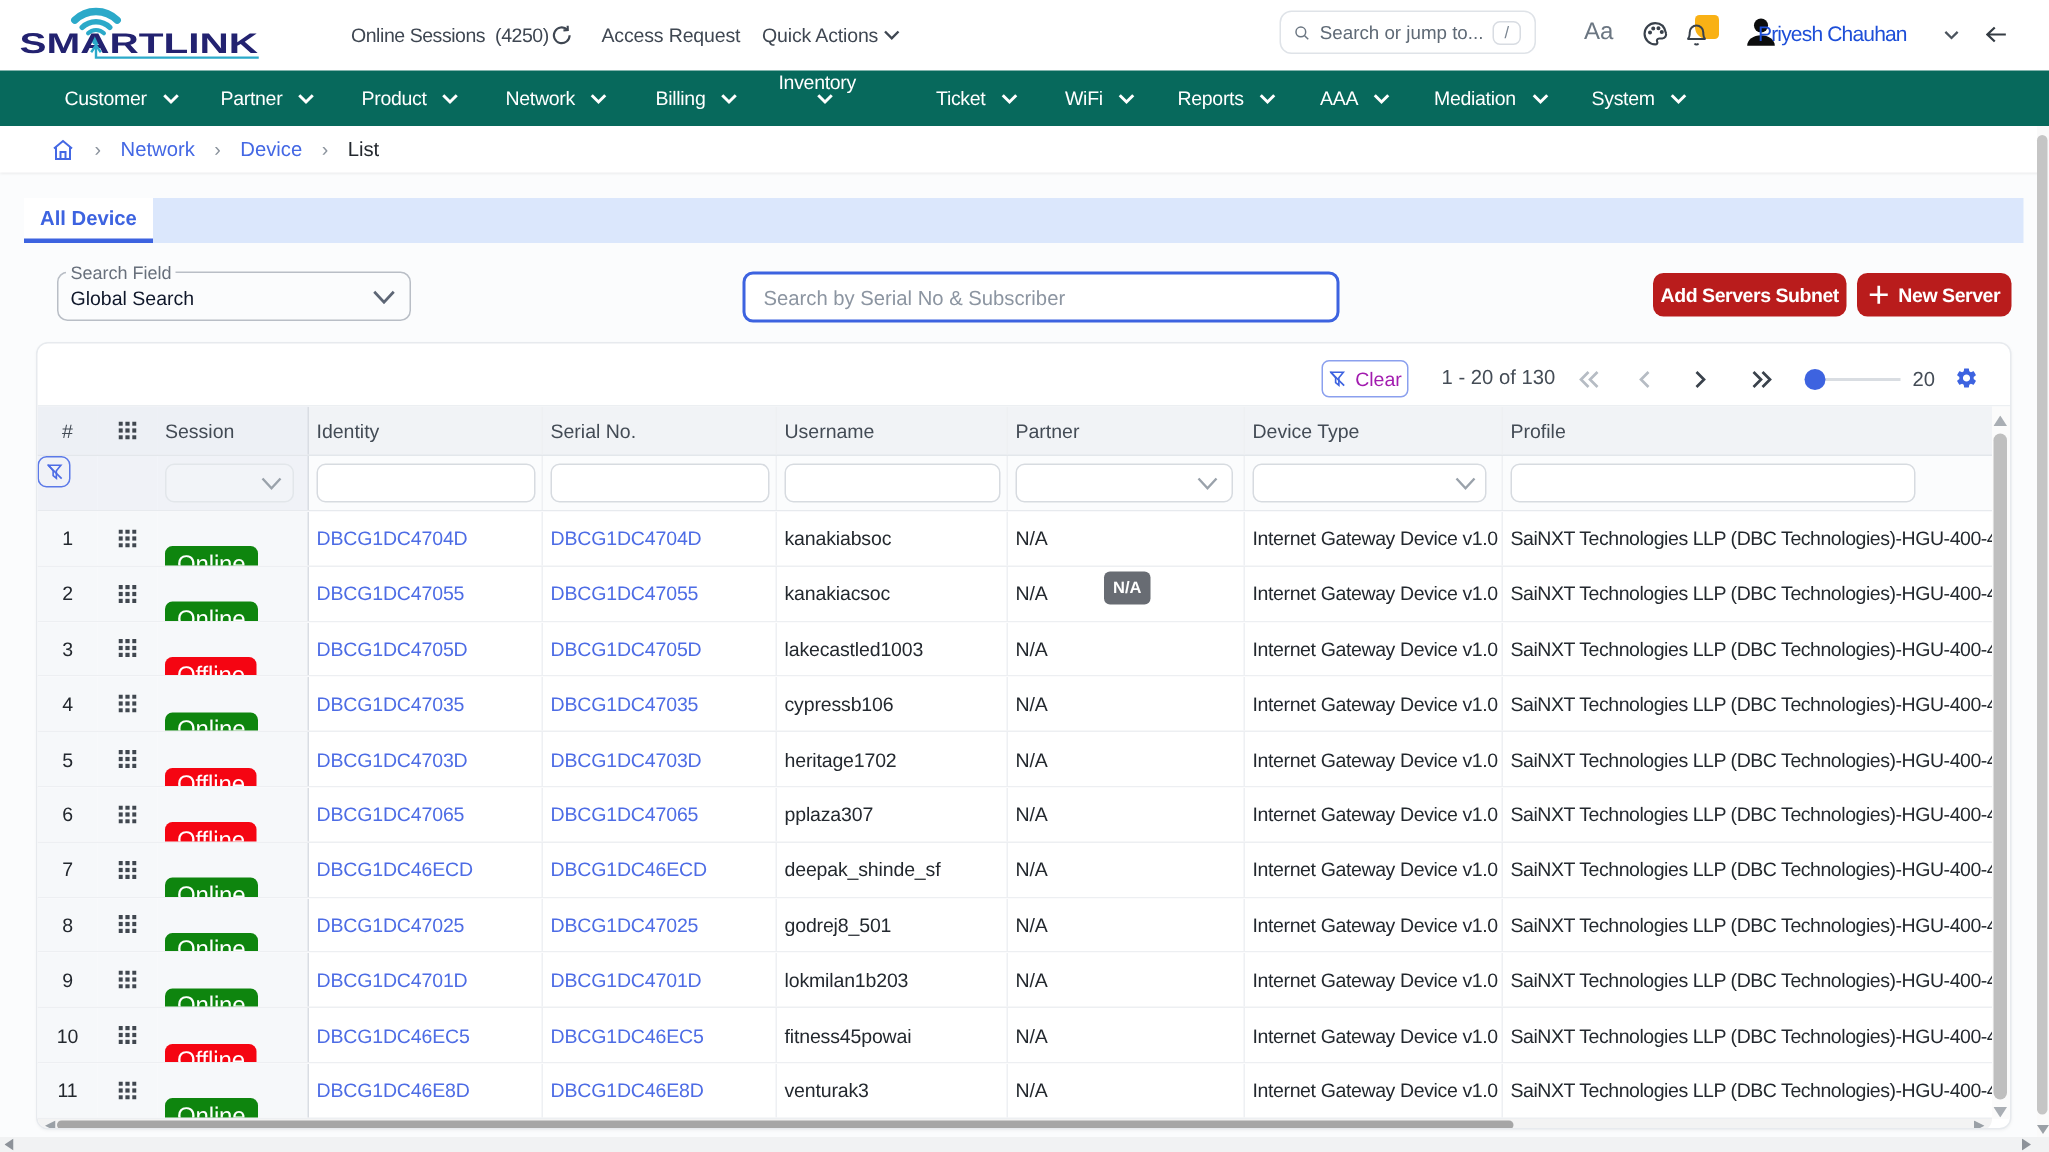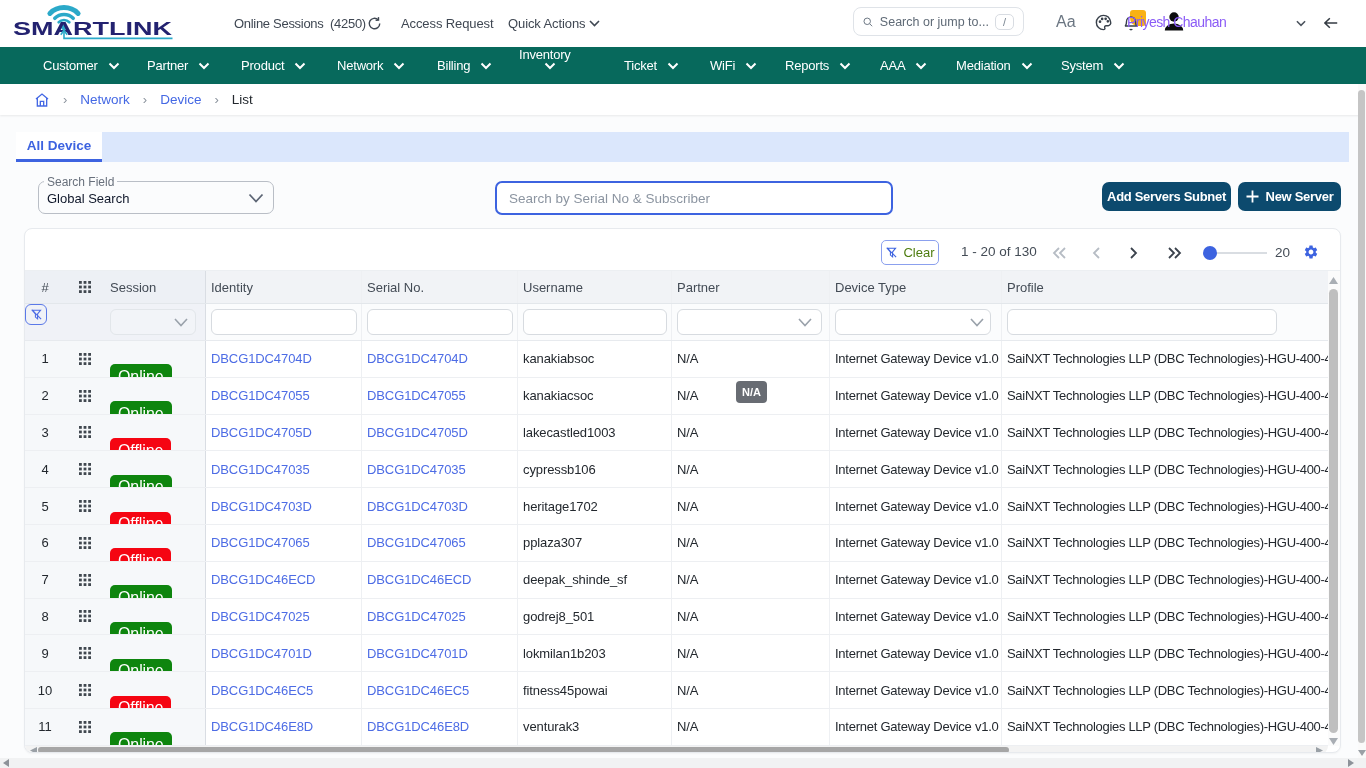--- a/index.html
+++ b/index.html
@@ -28,27 +28,27 @@
 
 #tabbar { position:absolute; left:16px; top:17px; width:1333px; height:30px; background:#dbe7fc; }
 #activetab { position:absolute; left:0; top:0; width:86px; height:30px; background:#fff; border-bottom:3px solid #3d63e0; color:#3d63e0; font-weight:bold; font-size:13.5px; display:flex; align-items:center; justify-content:center; }
 
 
 .fieldset { position:absolute; border:1px solid #b9bec6; border-radius:7px; height:33px; background:#fbfcfd;margin-left:14px; }
 .fieldset .legend { position:absolute; top:-7px; left:5px; background:#fbfcfd; padding:0 3px; font-size:12px; color:#68707c; }
 .fieldset .val { position:absolute; left:8px; top:9px; font-size:13px; color:#0f172a; }
 .fieldset svg.chev { position:absolute; right:9px; top:11px; }
 #searchinput { position:absolute; left:495px; top:66px; width:398px; height:34px; border:2px solid #3d63e0; border-radius:7px; background:#fff; display:flex; align-items:center; padding:0 12px; color:#8c95a1; font-size:13.5px; }
-.bluebtn { position:absolute; top:67px; height:29px; white-space:nowrap; background:#0c4a6e; border-radius:7px; color:#fff; font-size:13px; letter-spacing:-0.3px; font-weight:bold; display:flex; align-items:center; justify-content:center; }
+.bluebtn { position:absolute; top:67px; height:29px; white-space:nowrap; background:#b91c1c; border-radius:7px; color:#fff; font-size:13px; letter-spacing:-0.3px; font-weight:bold; display:flex; align-items:center; justify-content:center; }
 
 
 #card { position:absolute; left:24px; top:113px; width:1317px; height:525px; background:#fff; border:1px solid #e7eaee; border-radius:8px; box-shadow:0 1px 2px rgba(0,0,0,0.04); overflow:hidden; }
 
 #pagerow { position:absolute; left:0; top:0; width:100%; height:42px; border-bottom:1px solid #eceff2; display:flex; align-items:center; }
-#clearbtn { position:absolute; left:856px; top:11px; width:58px; height:25px; border:1px solid #8ba0ee; border-radius:5px; color:#4d7c0f; font-size:13px; display:flex; align-items:center; justify-content:center; gap:5px; }
+#clearbtn { position:absolute; left:856px; top:11px; width:58px; height:25px; border:1px solid #8ba0ee; border-radius:5px; color:#a21caf; font-size:13px; display:flex; align-items:center; justify-content:center; gap:5px; }
 #pagetext { position:absolute; left:936px; top:15px; color:#444c56; font-size:13.5px; }
 #pagesizetxt { position:absolute; left:1250px; top:16px; color:#444c56; font-size:13.5px; }
 
 
 #tbl { position:absolute; left:0; top:42px; width:1303px; }
 .hdrrow { display:flex; height:33px; background:#f1f3f6; border-bottom:1px solid #e3e7eb; }
 .hdrrow .cell { display:flex; align-items:center; color:#434b55; font-size:13px; white-space:nowrap; }
 .filtrow { display:flex; height:37px; background:#fbfcfd; border-bottom:1px solid #e7eaee; }
 .datarow { display:flex; height:36.8px; border-bottom:1px solid #edeff2; background:#fff; }
 .datarow .cell { display:flex; align-items:center; font-size:13px; color:#23282e; white-space:nowrap; overflow:hidden; letter-spacing:-0.1px; }
@@ -120,21 +120,21 @@
   </svg>
   <div class="abs" style="left:1130px; top:10px; width:16px; height:16px; background:#f9b115; border-radius:3px 3px 3px 8px;"></div>
   <svg class="abs" style="left:1122px; top:14px;" width="18" height="18" viewBox="0 0 24 24" fill="none" stroke="#39414b" stroke-width="1.8">
     <path d="M6 10 a6 6 0 0 1 12 0 c0 5 2 6 2 6 H4 c0 0 2-1 2-6"></path>
     <path d="M10.3 20 a2 2 0 0 0 3.4 0"></path>
   </svg>
   <svg class="abs" style="left:1162px; top:10px;" width="24" height="23" viewBox="0 0 24 23" fill="#0c0d0e">
     <circle cx="12" cy="7" r="4.7"></circle>
     <path d="M2.8 20.5 a9.2 7 0 0 1 18.4 0 Z"></path>
   </svg>
-  <span class="abs" style="left:1127px; top:14px; color:#8b5cf6; font-size:14px; letter-spacing:-0.55px;">Priyesh Chauhan</span>
+  <span class="abs" style="left:1172px; top:14px; color:#1d4ed8; font-size:14px; letter-spacing:-0.55px;">Priyesh Chauhan</span>
   <svg class="abs" style="left:1296px; top:20px;" width="10" height="7" viewBox="0 0 11 7" fill="none" stroke="#4c545e" stroke-width="1.7">
       <path d="M1 1 L5.5 5.5 L10 1"></path>
     </svg>
   <svg class="abs" style="left:1324px; top:16px;" width="14" height="14" viewBox="0 0 18 16" fill="none" stroke="#343b43" stroke-width="1.9">
       <path d="M17 8 L1.5 8 M7.5 2 L1.2 8 L7.5 14"></path>
     </svg>
 </div>
 
 <nav id="nav">
     <div class="navitem" style="position:absolute; left:43px; top:0; height:37px;">

